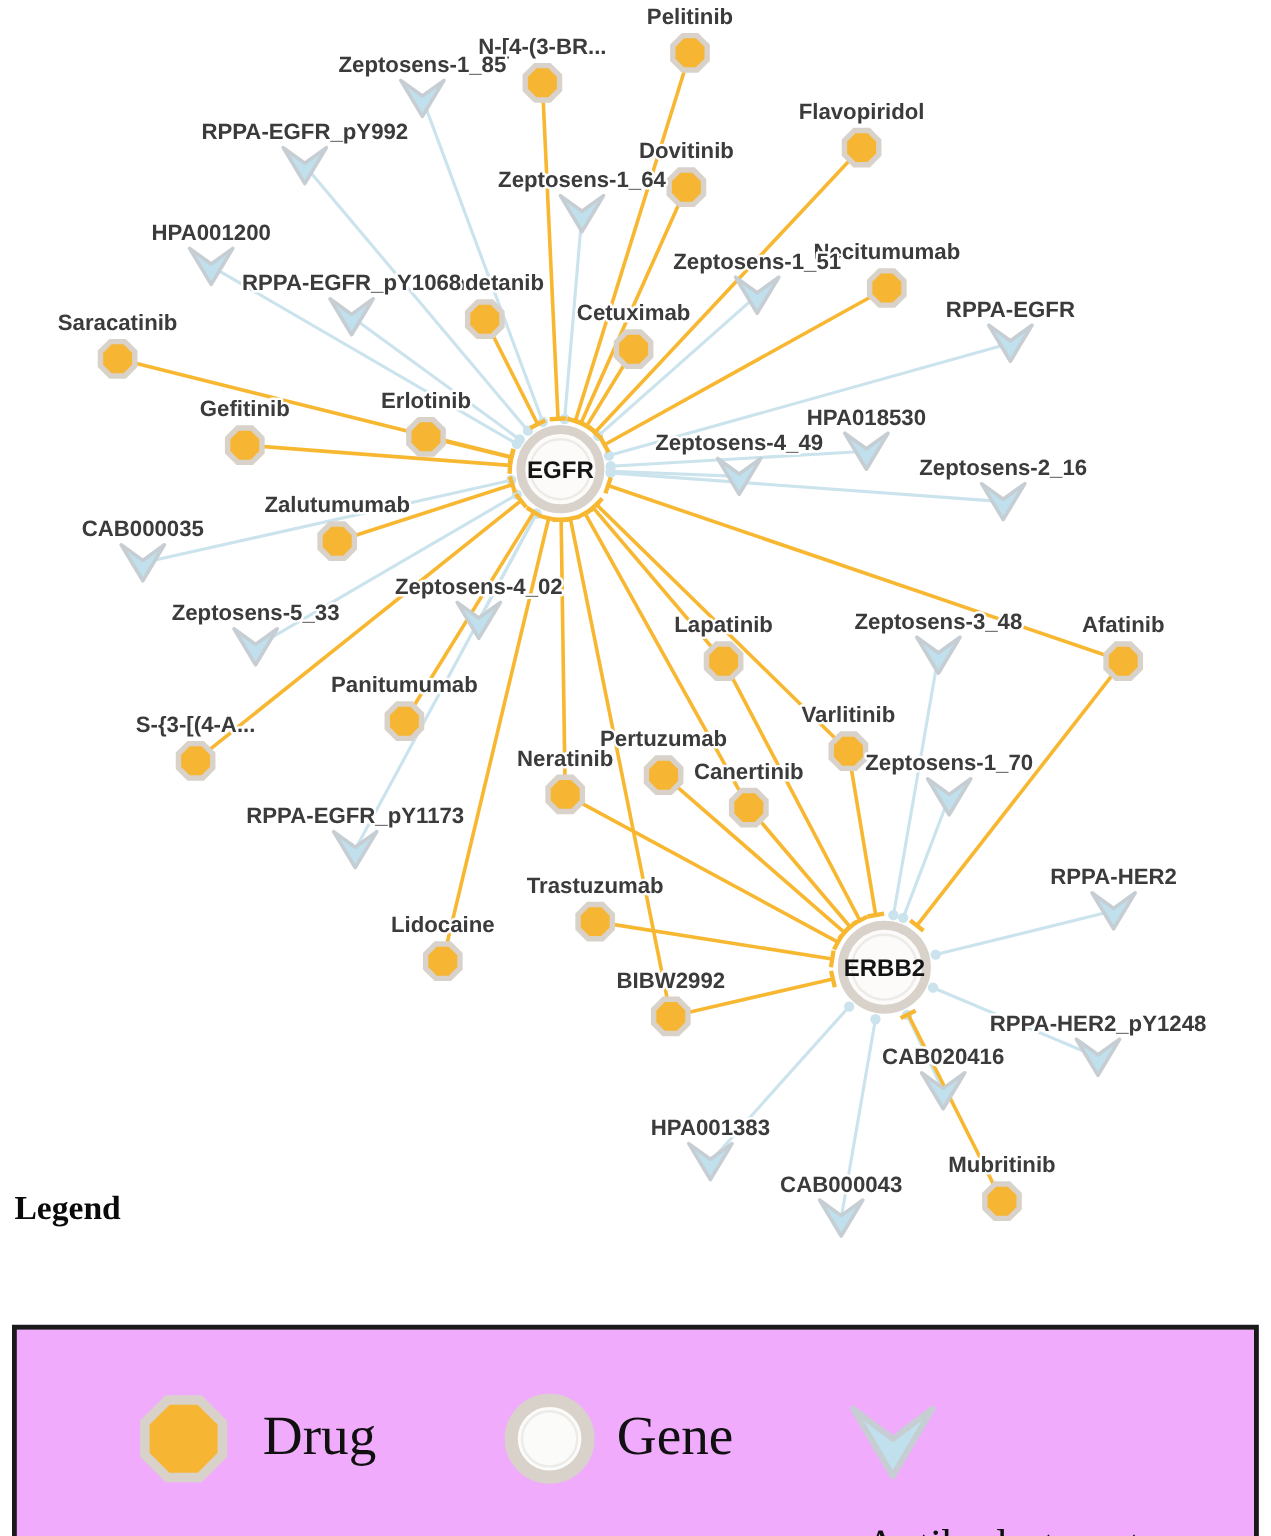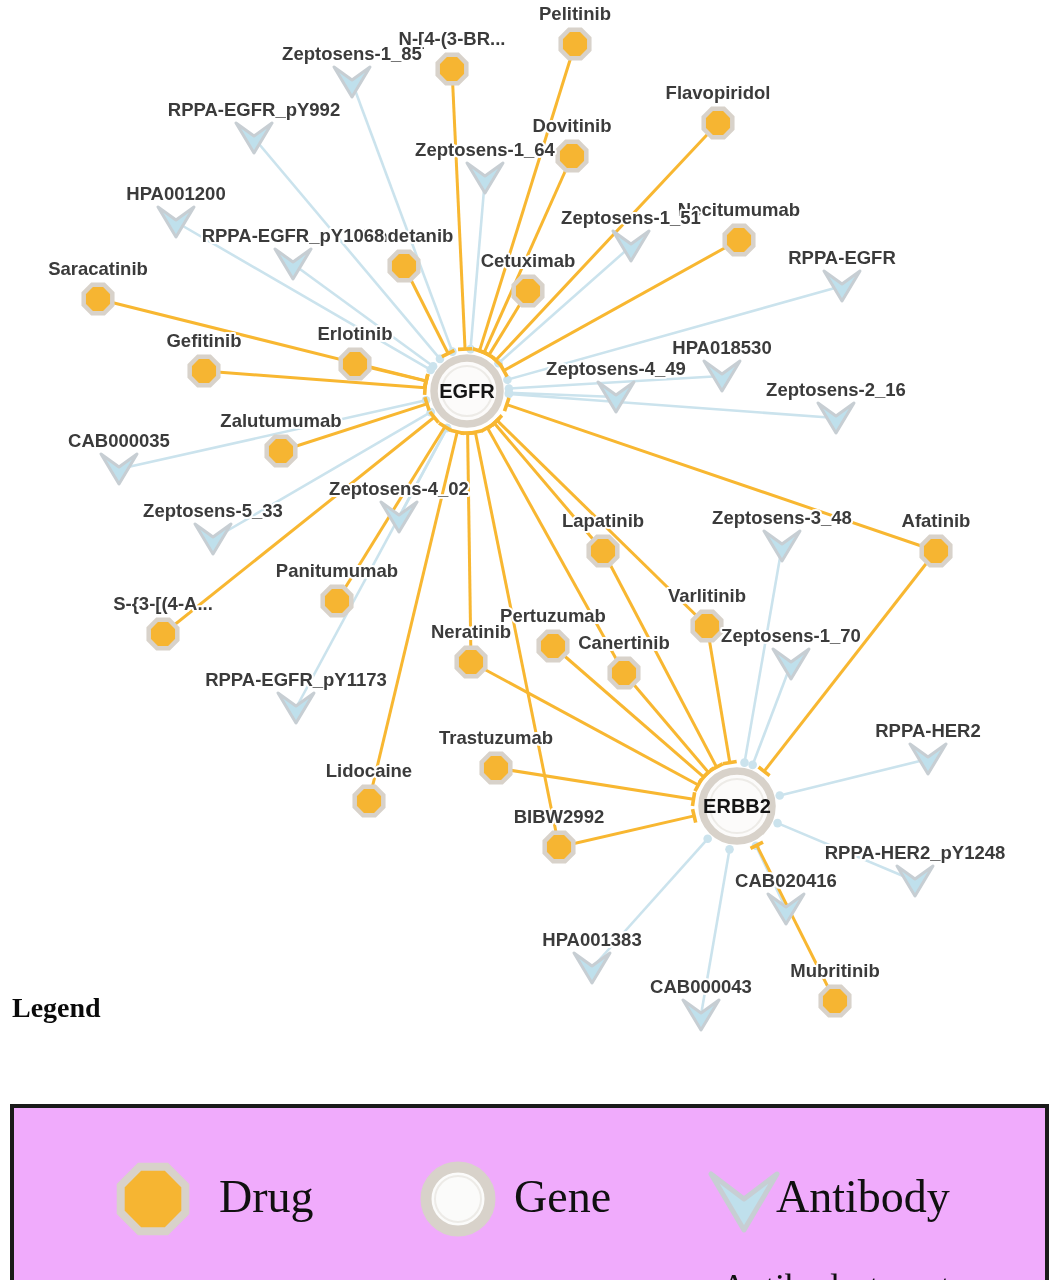--- a/index.html
+++ b/index.html
@@ -234,21 +234,20 @@
 
   <svg class="abs" style="left:400px;top:48px" width="88" height="86">
     <circle cx="44" cy="43" r="32" fill="#FBFBFA" stroke="#D8D2CA" stroke-width="11"></circle>
     <circle cx="44" cy="43" r="23" fill="none" stroke="#EDEBE7" stroke-width="2"></circle>
   </svg>
   <span class="abs legend-node-label" style="left:500px;top:62px">Gene</span>
 
   <svg class="abs" style="left:686px;top:50px" width="88" height="86">
     <path d="M11,16 L44,72 L77,16 L44,41 Z" fill="#BFE0EC" stroke="#C7CED3" stroke-width="5" stroke-linejoin="round"></path>
   </svg>
-  <span class="abs legend-node-label" style="left:762px;top:62px">Antibody</span>
 
   <svg class="abs" style="left:90px;top:168px" width="175" height="24">
     <line x1="4" y1="12" x2="154" y2="12" stroke="#F8B731" stroke-width="4.5"></line>
     <line x1="156" y1="4" x2="156" y2="20" stroke="#F8B731" stroke-width="5"></line>
   </svg>
 
   <svg class="abs" style="left:547px;top:168px" width="165" height="24">
     <line x1="4" y1="12" x2="146" y2="12" stroke="#CBE3ED" stroke-width="3.5"></line>
     <circle cx="151" cy="12" r="5.5" fill="#C4E0EC"></circle>
   </svg>

